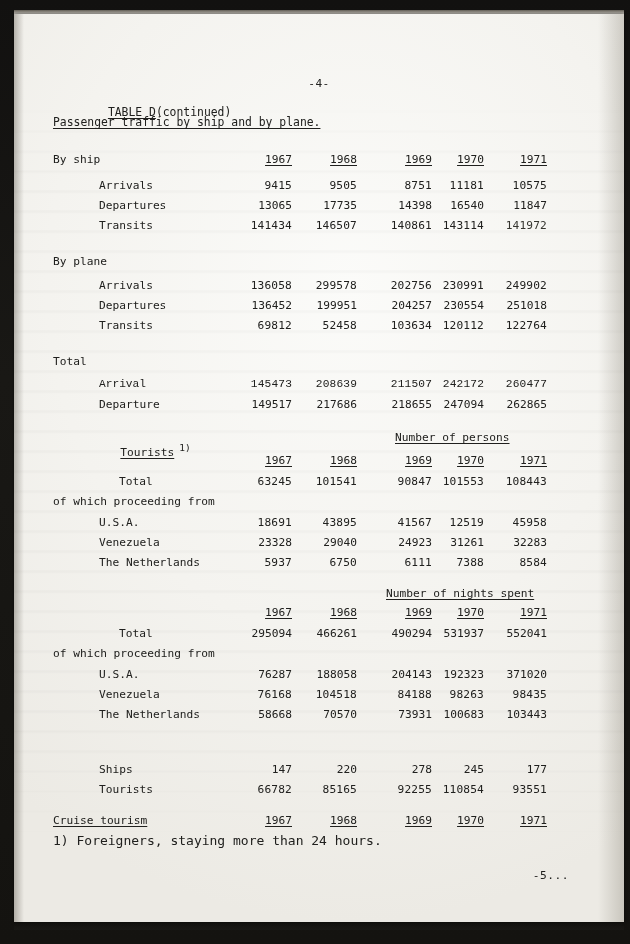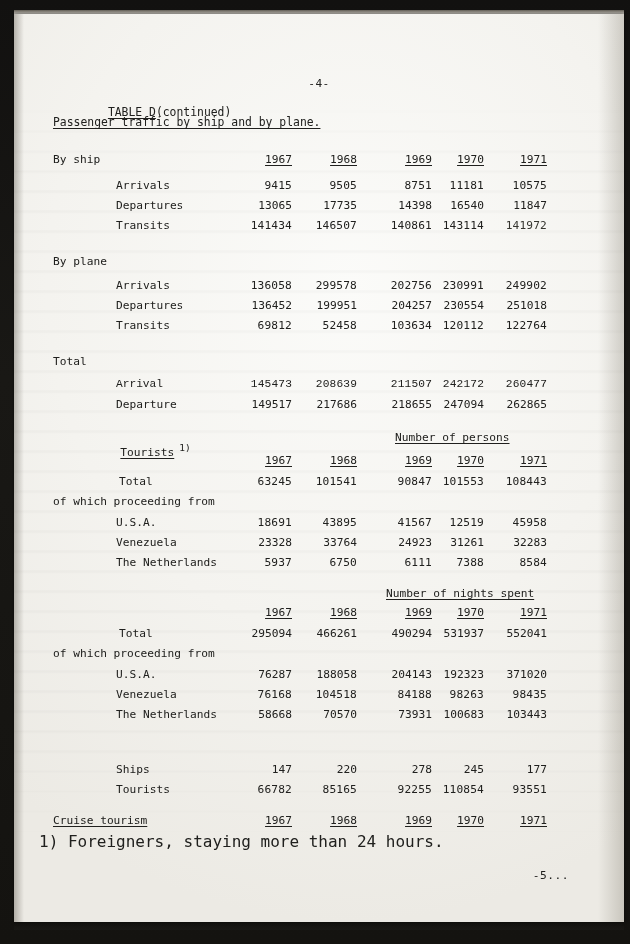--- a/index.html
+++ b/index.html
@@ -99,42 +99,42 @@
     letter-spacing: .5px;
   }
 
   .title-line { left: 39px; font-size: 11.4px; }
   .u { text-decoration: underline; text-underline-offset: 2px; }
 
   
   .row { position: absolute; left: 0; width: 610px; height: 14px; }
   .lbl      { position: absolute; white-space: pre; }
   .lbl.l0   { left: 39px; }
-  .lbl.l1   { left: 85px; margin-left: 17px; }
+  .lbl.l1   { left: 85px; }
   .lbl.l2   { left: 92px; }
   .lbl.l3   { left: 39px; }
 
   
   .num { position: absolute; text-align: right; white-space: pre; }
   .c0 { left: 200px; width: 78px; }
   .c1 { left: 265px; width: 78px; }
   .c2 { left: 340px; width: 78px; }
   .c3 { left: 392px; width: 78px; }
   .c4 { left: 455px; width: 78px; }
 
   
   .yr { position: absolute; text-align: right; white-space: pre; }
   .yr span { text-decoration: underline; text-underline-offset: 2px; }
 
   .section-head {
     position: absolute;
     white-space: pre;
   }
 
-  .footnote { left: 25px; font-size: 16px; }
+  .footnote { left: 39px; font-size: 13px; }
   .page-end { right: 55px; font-size: 11.2px; letter-spacing: .5px; }
 
   .sup { font-size: 9.5px; vertical-align: super; }
 
   
   #sheet .row:nth-child(odd) .num { letter-spacing: .15px; }
   .fade { color: #35352f; }
 </style>
 </head>
 <body>
@@ -266,21 +266,21 @@
         <span class="lbl l1">U.S.A.</span>
         <span class="num c0">18691</span>
         <span class="num c1">43895</span>
         <span class="num c2">41567</span>
         <span class="num c3">12519</span>
         <span class="num c4">45958</span>
       </div>
       <div class="row" style="top:523px;">
         <span class="lbl l1">Venezuela</span>
         <span class="num c0">23328</span>
-        <span class="num c1">33764</span>
+        <span class="num c1">29040</span>
         <span class="num c2">24923</span>
         <span class="num c3">31261</span>
         <span class="num c4">32283</span>
       </div>
       <div class="row" style="top:543px;">
         <span class="lbl l1">The Netherlands</span>
         <span class="num c0">5937</span>
         <span class="num c1">6750</span>
         <span class="num c2">6111</span>
         <span class="num c3">7388</span>

